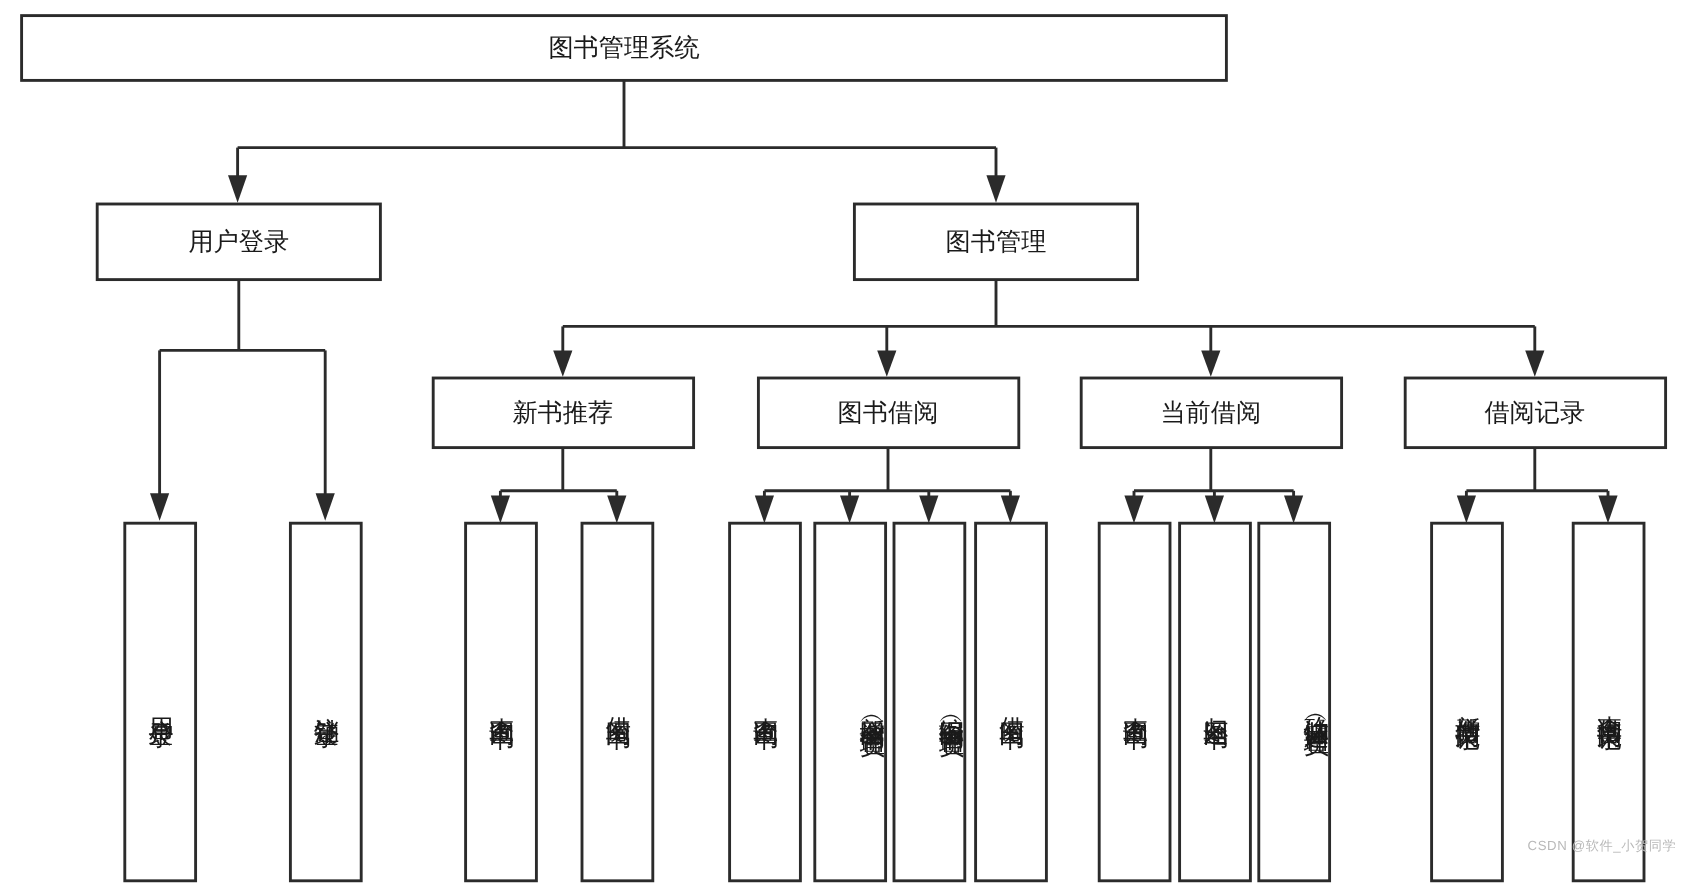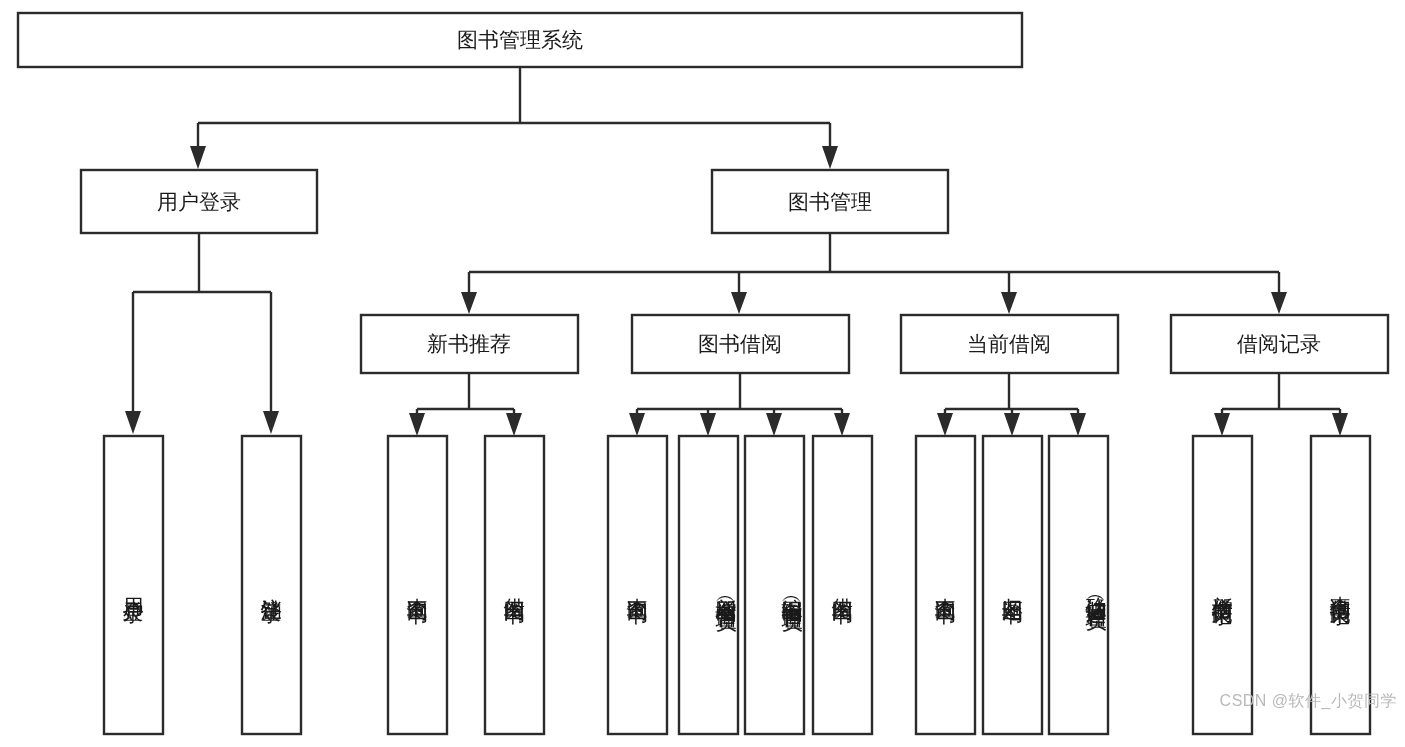--- a/index.html
+++ b/index.html
@@ -61,21 +61,21 @@
     align-items: center;
     justify-content: center;
     white-space: nowrap;
     pointer-events: none;
   }
   .watermark {
     position: absolute;
     right: 8px;
     bottom: 4px;
     font-family: "Liberation Sans", "DejaVu Sans", sans-serif;
-    font-size: 16px;
+    font-size: 11px;
     color: #b9b9b9;
     letter-spacing: 0.5px;
     user-select: none;
   }
 </style>
 </head>
 <body>
 
 <div id="diagram-root">
 

